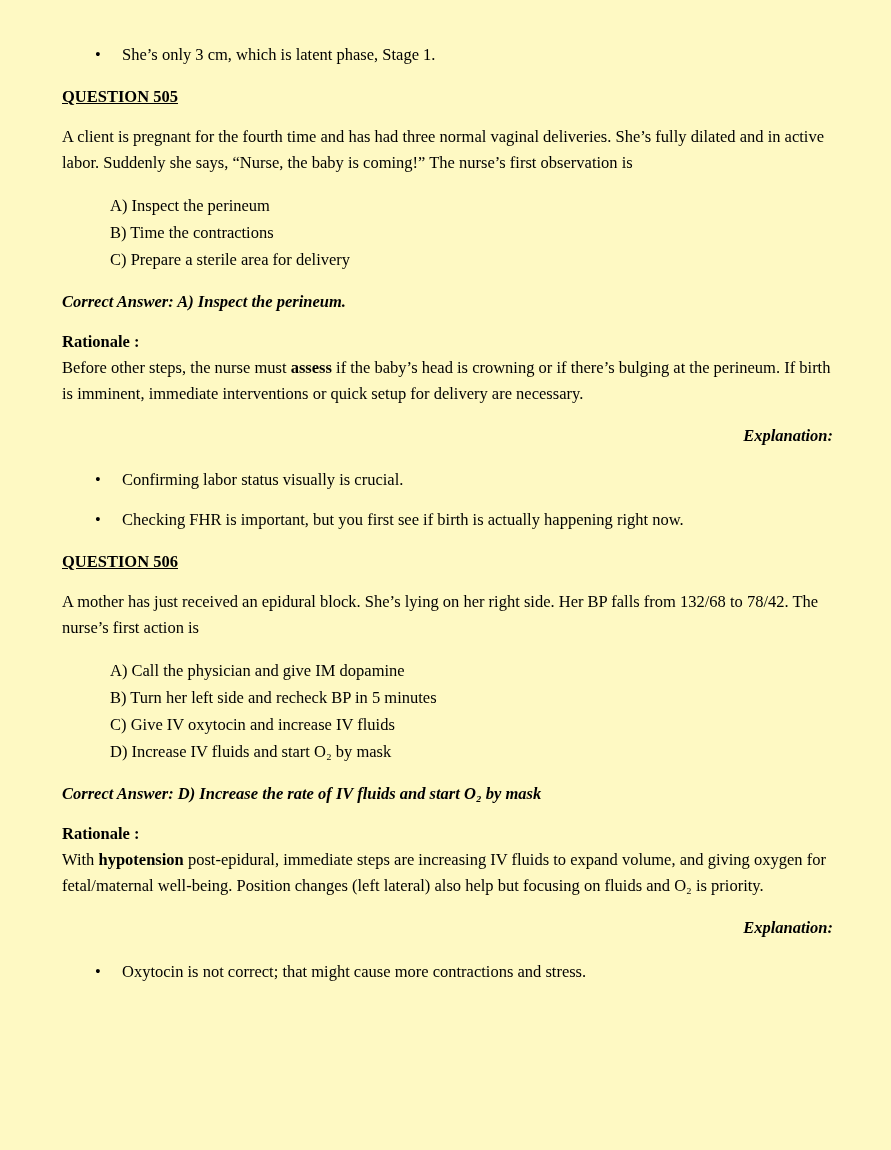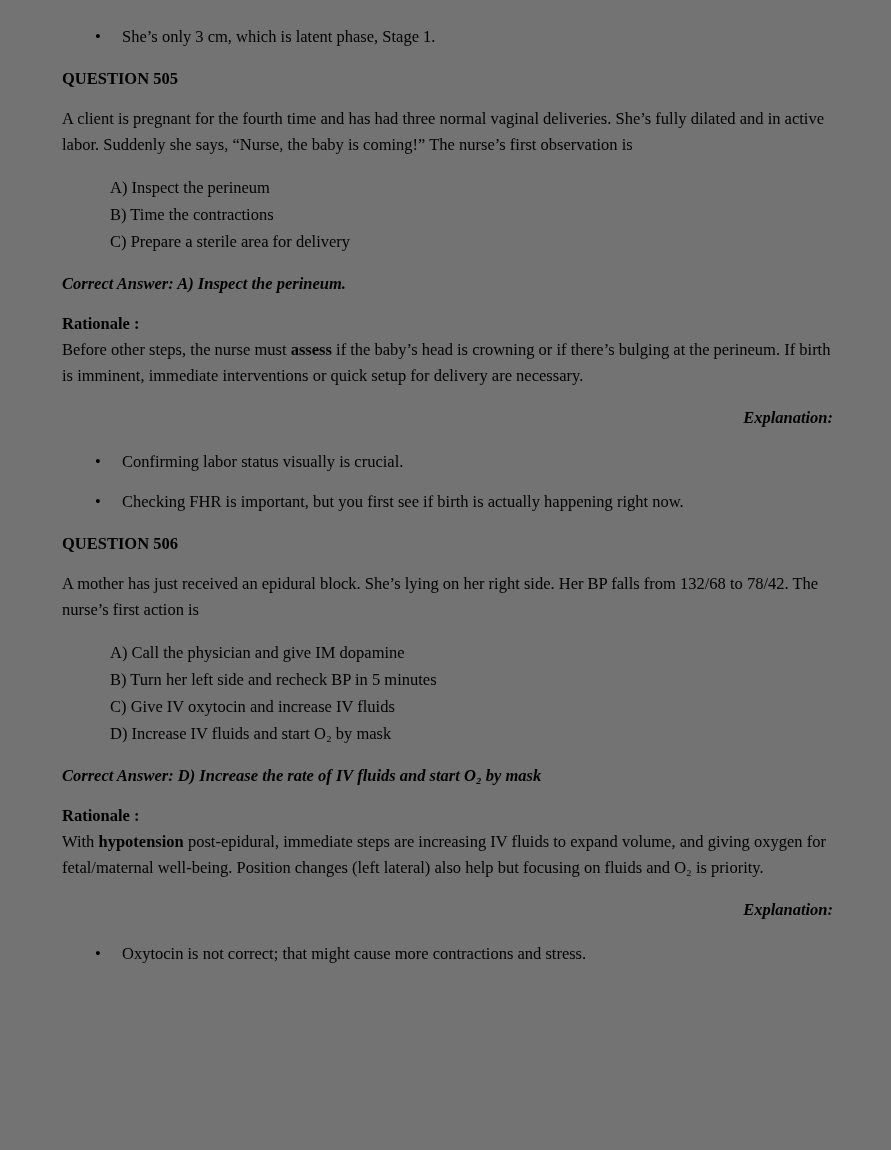--- a/index.html
+++ b/index.html
@@ -4,38 +4,39 @@
 <style>
   html, body {
     margin: 0;
     padding: 0;
     background: #ffffff;
   }
   .page {
     width: 891px;
     height: 1150px;
     box-sizing: border-box;
-    padding: 24px 58px 40px 62px;
-    background: #737373;
+    padding: 42px 58px 40px 62px;
+    background: #fef9c3;
     color: #000000;
     font-family: "Liberation Serif", "DejaVu Serif", serif;
     font-size: 16.5px;
     line-height: 26px;
     overflow: hidden;
   }
   .para {
     margin: 0 0 14px 0;
     font-style: italic;
   }
   .bold {
     font-weight: bold;
   }
   .q-heading {
     font-weight: bold;
     margin: 16px 0 14px 0;
+    text-decoration: underline;
   }
   .stem {
     font-weight: normal;
     margin: 0 0 16px 0;
   }
   .options {
     margin: 0 0 16px 0;
   }
   .option-line {
     line-height: 27px;

